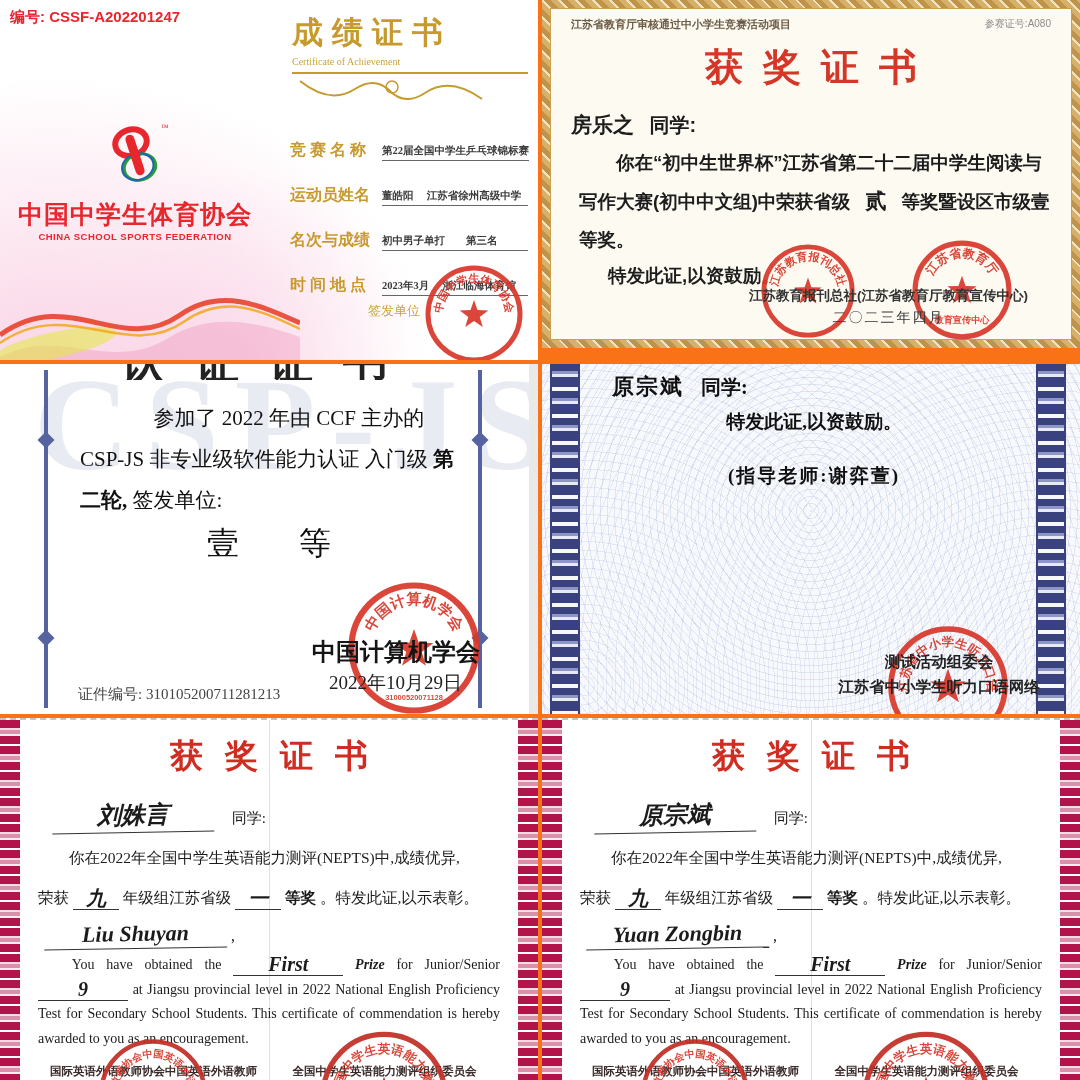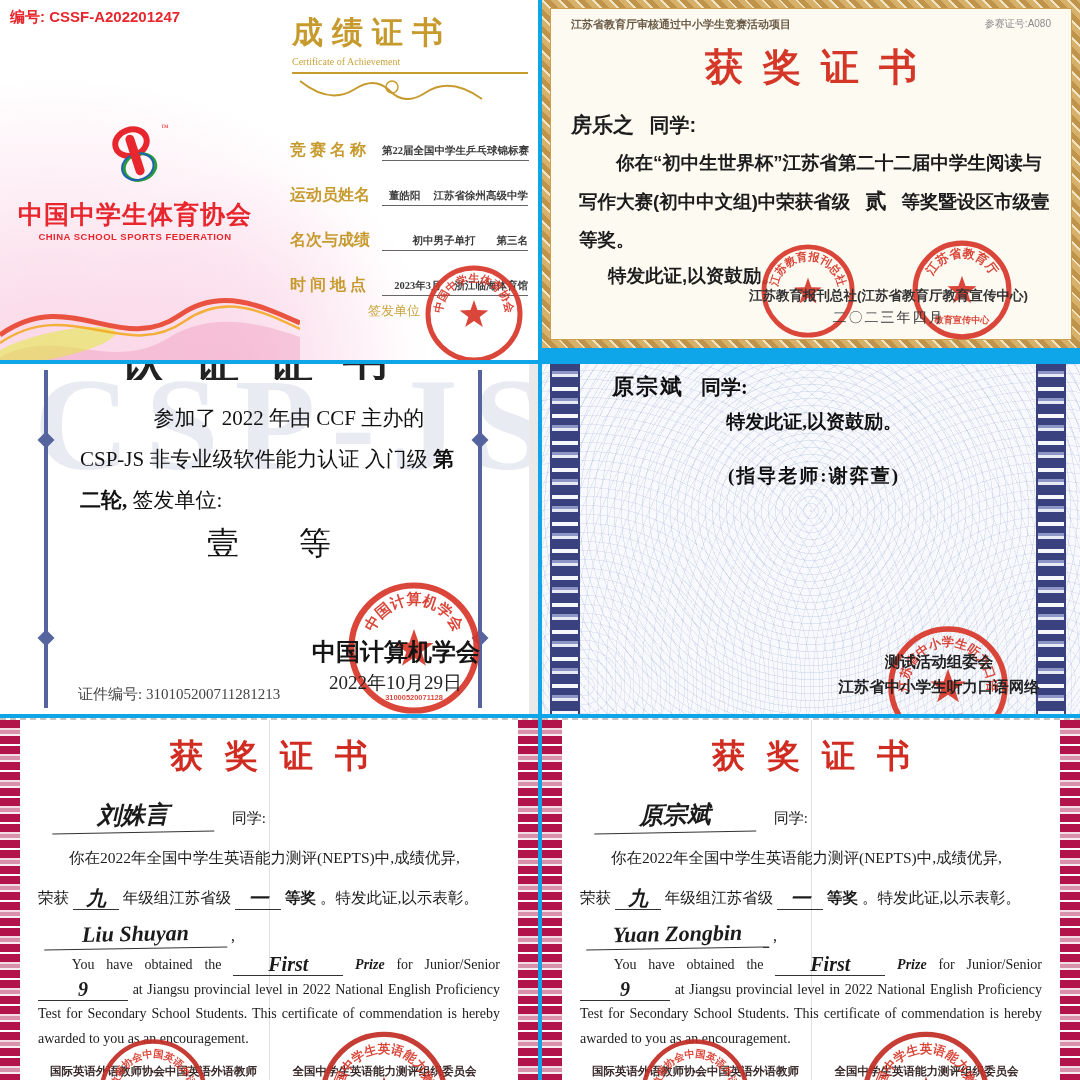--- a/index.html
+++ b/index.html
@@ -1,37 +1,37 @@
 <!DOCTYPE html>
 <html><head>
 <meta charset="utf-8">
 <style>
   html,body{margin:0;padding:0;background:#fff;}
   .collage{width:1080px;height:1080px;display:grid;grid-template-columns:538px 538px;
-    grid-template-rows:360px 350px 362px;gap:4px;background:#0ea5e9;font-family:"Liberation Serif",serif;}
+    grid-template-rows:360px 350px 362px;gap:4px;background:#f97316;font-family:"Liberation Serif",serif;}
   .cell{position:relative;overflow:hidden;background:#fff;}
 
   
   .tl{background:
       radial-gradient(ellipse at 10% 98%, rgba(246,180,210,.55), transparent 55%),
       radial-gradient(ellipse at 45% 105%, rgba(250,210,230,.5), transparent 40%),#fff;}
   .tl-serial{position:absolute;top:8px;left:10px;color:#e8262d;font-weight:bold;font-size:15px;
       font-family:"Liberation Sans",sans-serif;}
   .tl-titlebox{position:absolute;top:12px;left:292px;width:236px;text-align:left;}
   .tl-title{color:#c79a2e;font-size:31px;font-weight:bold;letter-spacing:9px;}
   .tl-sub{color:#c9a43c;font-size:10px;margin-top:2px;}
   .tl-rule{border-top:2px solid #c79a2e;margin-top:5px;}
   .tl-logo{position:absolute;top:118px;left:16px;width:238px;text-align:center;}
   .tl-orgcn{color:#e8262d;font-size:25px;font-weight:bold;letter-spacing:1px;font-family:"Liberation Sans",sans-serif;margin-top:2px;}
   .tl-orgen{color:#e8262d;font-size:9.5px;font-weight:bold;letter-spacing:.5px;font-family:"Liberation Sans",sans-serif;}
   .tl-fields{position:absolute;top:140px;left:290px;width:238px;}
   .frow{display:flex;align-items:flex-end;margin-bottom:24px;}
   .flabel{color:#c79a2e;font-weight:bold;font-size:16px;width:92px;flex:none;}
   .fvalue{flex:1;font-size:10.5px;font-weight:bold;color:#3a3a3a;border-bottom:1.5px solid #666;
-      text-align:right;padding-bottom:2px;white-space:nowrap;}
+      text-align:left;padding-bottom:2px;white-space:nowrap;}
   .tl-issuer{position:absolute;right:118px;bottom:40px;color:#c9a43c;font-size:13px;}
   .seal{position:absolute;opacity:.92;}
 
   
   .tr-frame{background:repeating-linear-gradient(45deg,#d7b06a 0 5px,#f0e3c2 5px 7px,#c0934a 7px 12px);padding:8px;height:332px;}
   .tr-inner{position:relative;background:#fdfaf2;border:1px solid #caa04e;height:100%;padding:8px 20px;box-sizing:border-box;
       font-family:"Liberation Sans",sans-serif;}
   .tr-head{display:flex;justify-content:space-between;align-items:flex-start;}
   .tr-hl{font-size:11px;font-weight:bold;color:#6b5b45;}
   .tr-hr{font-size:10px;color:#8a8a8a;}

